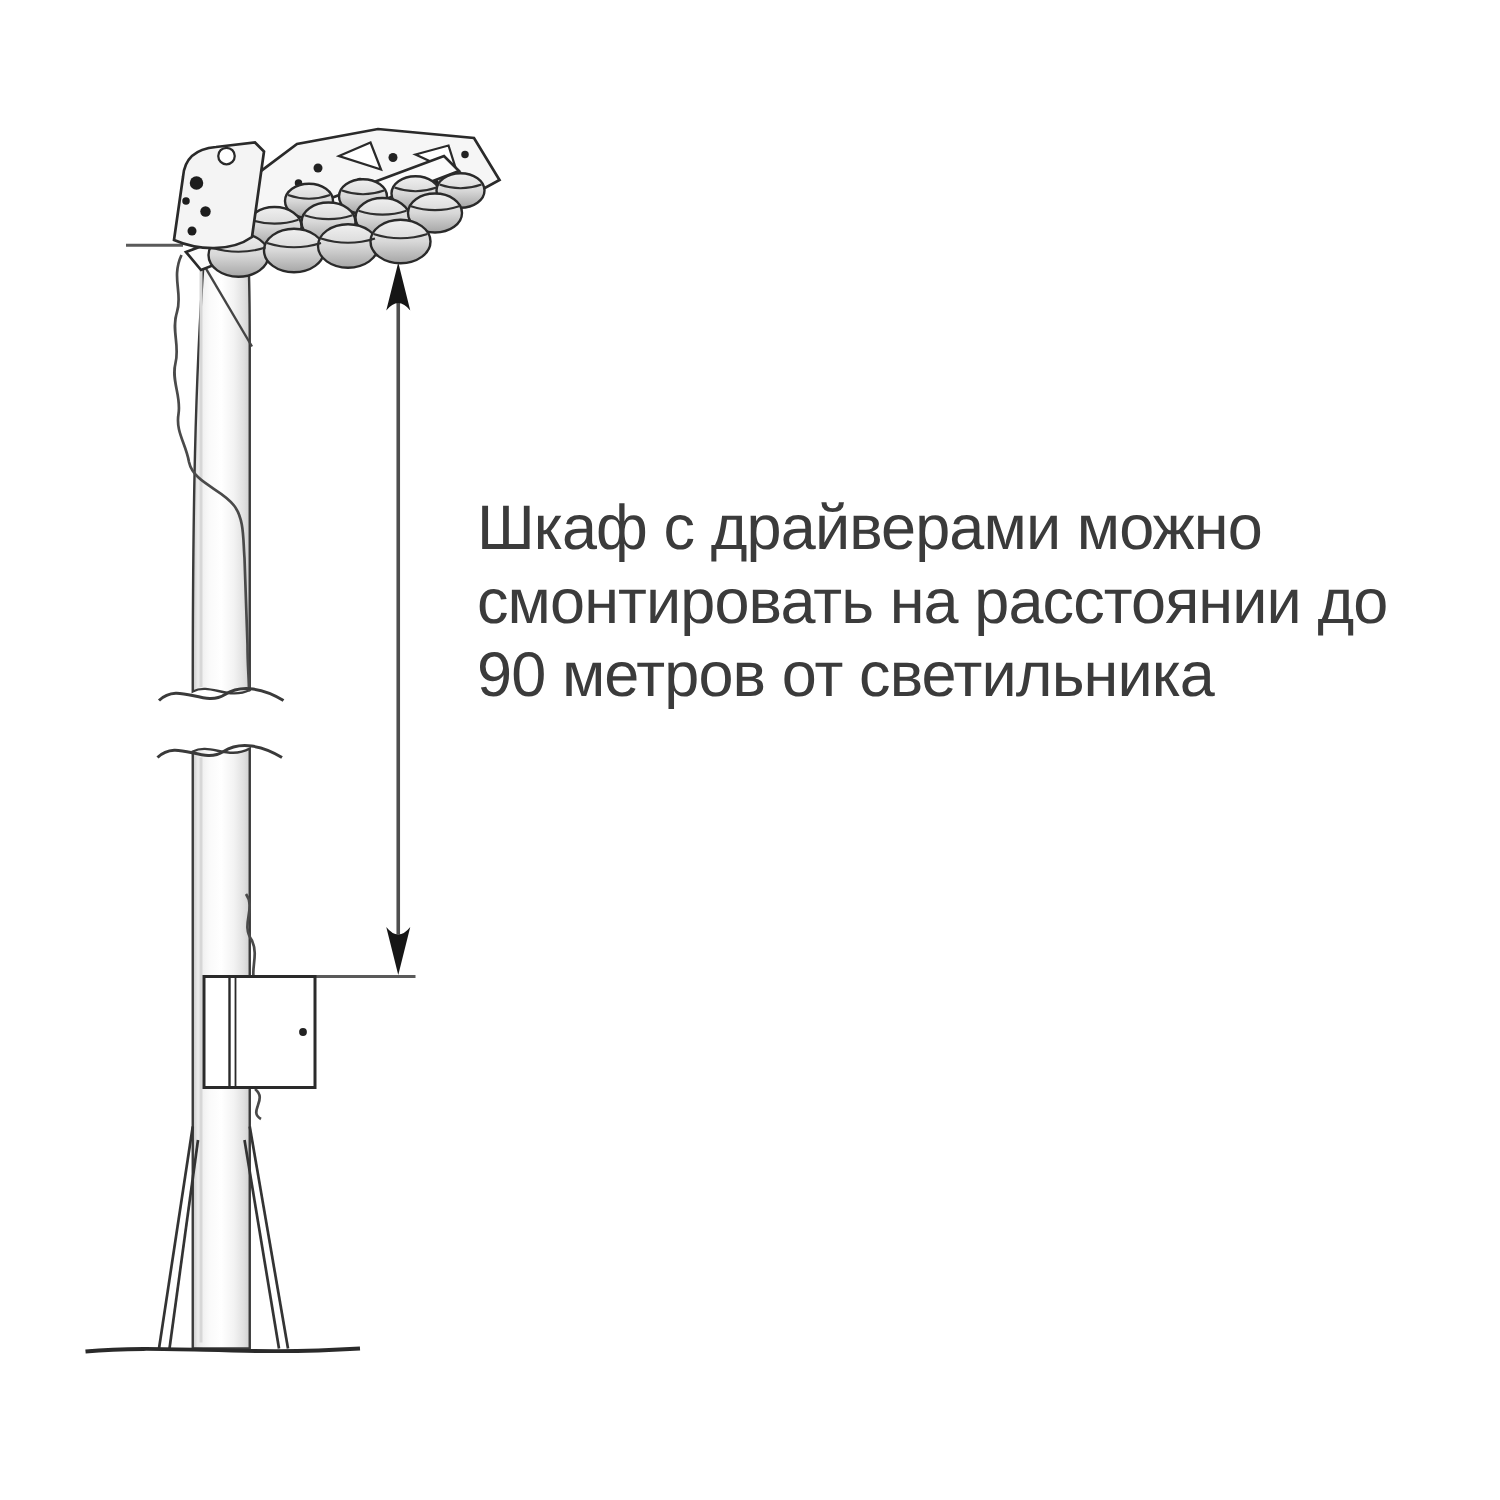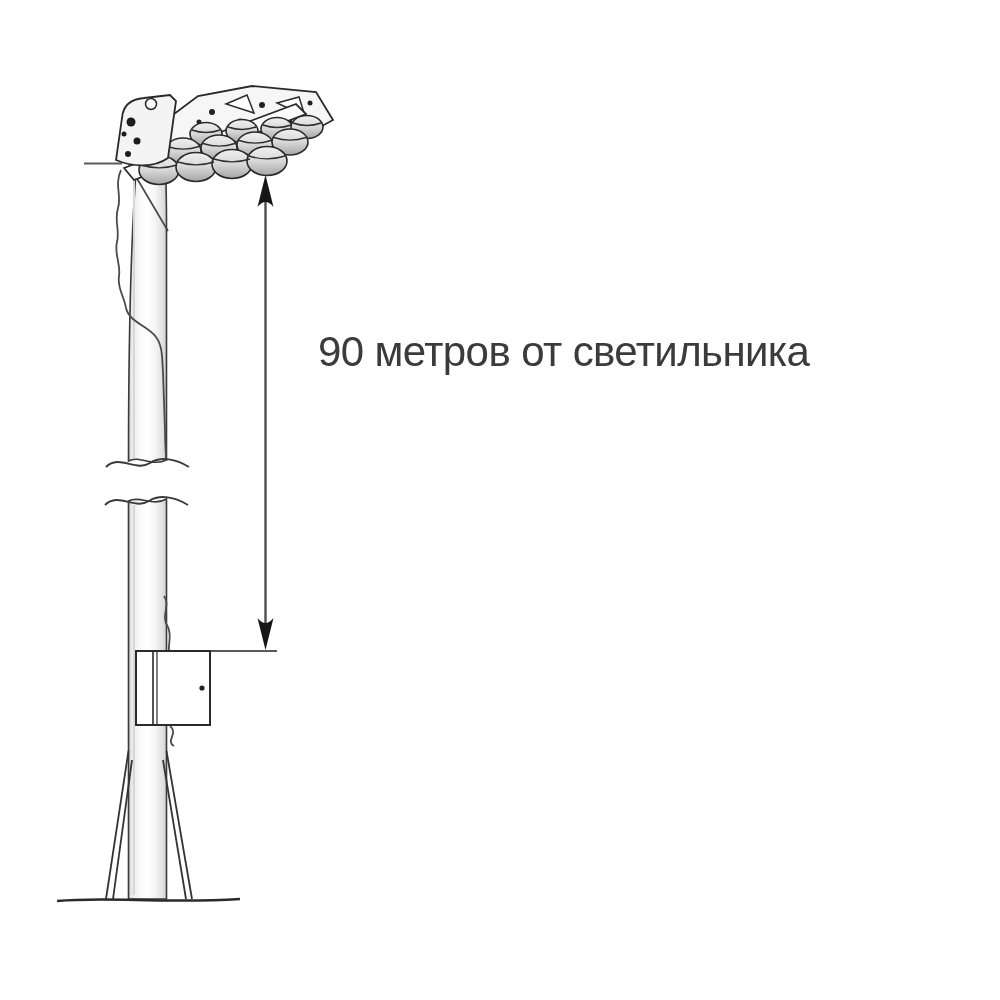--- a/index.html
+++ b/index.html
@@ -147,14 +147,16 @@
       <circle cx="131" cy="122" r="4.5"></circle>
       <circle cx="137" cy="141" r="3.5"></circle>
       <circle cx="128" cy="154" r="3"></circle>
       <circle cx="124" cy="134" r="2.5"></circle>
     </g>
   </g>
 </svg>
 </div>
 
 <div class="annotation">
+  <div>Шкаф с драйверами можно</div>
+  <div>смонтировать на расстоянии до</div>
   <div>90 метров от светильника</div>
 </div>
 
 </body></html>

